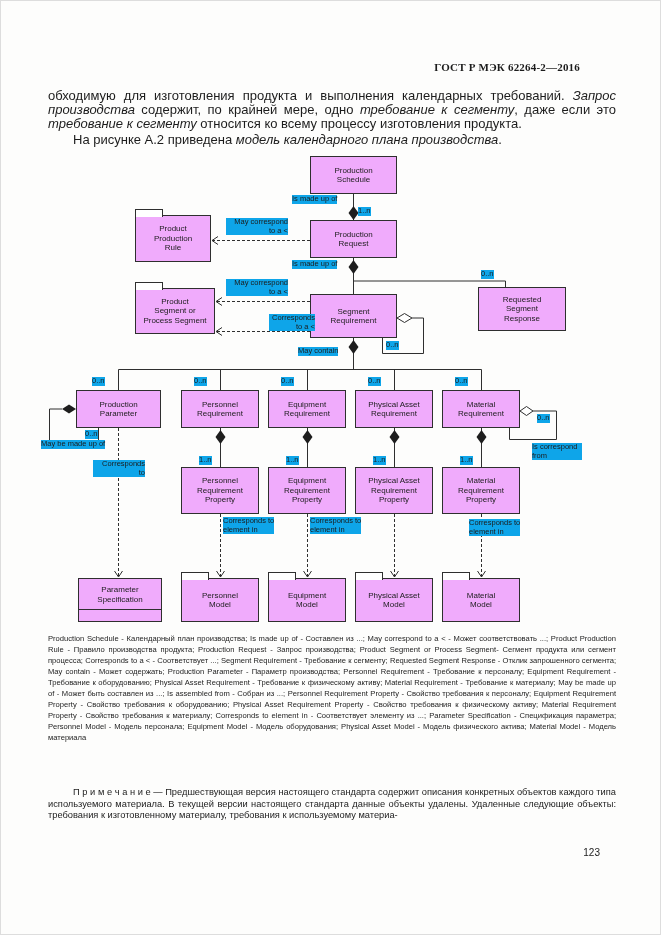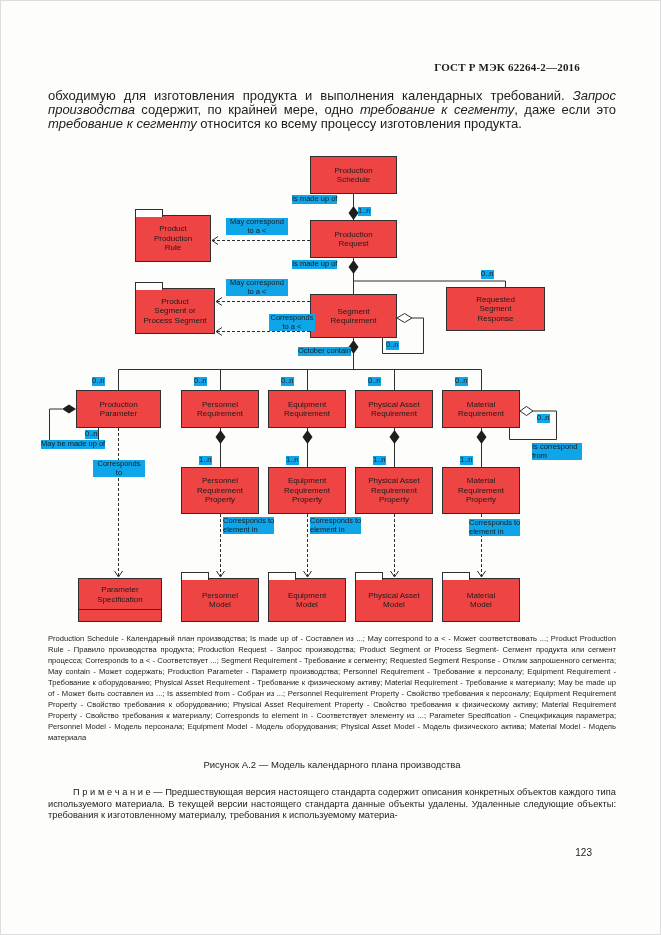--- a/index.html
+++ b/index.html
@@ -5,42 +5,43 @@
   * { margin:0; padding:0; box-sizing:border-box; }
   html,body { background:#ededeb; }
   body { font-family:"Liberation Sans", sans-serif; color:#1c1c1c; }
   .page { position:relative; width:661px; height:935px; margin:0 auto; background:#fdfdfc; border:1px solid #ddd; overflow:hidden; }
   .header { position:absolute; top:60px; right:80px; font-size:11px; font-weight:bold; letter-spacing:.2px;font-family:Liberation Serif, serif; }
   .body-text { position:absolute; left:47px; width:568px; font-size:13px; line-height:14px; text-align:justify; }
   .p1 { top:88px; }
   .p2 { top:132px; text-indent:25px; }
   em { font-style:italic; }
   svg.lines { position:absolute; left:0; top:0; }
-  .node { position:absolute; border:1px solid #2f2f2f; background:#ef4444; display:flex; align-items:center; justify-content:center;
+  .node { position:absolute; border:1px solid #2f2f2f; background:#f0abfc; display:flex; align-items:center; justify-content:center;
           text-align:center; font-size:8px; line-height:9.5px; white-space:pre-line; padding:1px; z-index:2; }
   .folder::before { content:""; position:absolute; top:-7px; left:-1px; width:26px; height:7px;
           border:1px solid #2f2f2f; border-bottom:none; background:#fff; }
   .compartment { padding-bottom:12px; }
   .compartment::after { content:""; position:absolute; left:0; right:0; bottom:11px; border-top:1px solid #2f2f2f; }
   .dlabel { position:absolute; font-size:7.5px; line-height:8.5px; background:#0ea5e9; white-space:pre-line; z-index:3; }
-  .dlabel.c { text-align:center; }
+  .dlabel.c { text-align:right; }
   .legend { position:absolute; left:47px; top:632px; width:568px; font-size:7.6px; line-height:11px; text-align:justify; }
   .caption { position:absolute; left:47px; top:758px; width:568px; text-align:center; font-size:9.5px; }
   .note { position:absolute; left:47px; top:786px; width:568px; font-size:9.3px; line-height:11.6px; text-align:justify; text-indent:25px; }
-  .page-number { position:absolute; top:846px; right:68px; font-size:10px; }
+  .page-number { position:absolute; top:846px; right:60px; font-size:10px; }
 </style>
 </head>
 <body>
 
 <div class="page">
 
   <div class="header">ГОСТ Р МЭК 62264-2—2016</div>
 
   <p class="body-text p1"><span>обходимую для изготовления продукта и выполнения календарных требований. </span><em>Запрос производства</em><span> содержит, по крайней мере, одно </span><em>требование к сегменту</em><span>, даже если это </span><em>требование к сегменту</em><span> относится ко всему процессу изготовления продукта.</span></p>
 
+  <p class="body-text p2"><span>На рисунке А.2 приведена </span><em>модель календарного плана производства</em><span>.</span></p>
 
   <svg class="lines" width="661" height="935" viewBox="0 0 661 935">
     <g stroke="#2f2f2f" fill="none" stroke-width="1">
       <line x1="352.5" y1="193" x2="352.5" y2="219"></line>
       <line x1="352.5" y1="257" x2="352.5" y2="293"></line>
       <polyline points="352.5,280 504.5,280 504.5,286"></polyline>
       <line x1="352.5" y1="337" x2="352.5" y2="368.5"></line>
       <line x1="117.5" y1="368.5" x2="480.5" y2="368.5"></line>
       <line x1="117.5" y1="368.5" x2="117.5" y2="389"></line>
       <line x1="219.5" y1="368.5" x2="219.5" y2="389"></line>
@@ -96,21 +97,21 @@
   <div class="node" style="left:309px;top:219px;width:87px;height:38px">Production
 Request</div>
   <div class="node folder" style="left:134px;top:214px;width:76px;height:47px">Product
 Production
 Rule</div>
   <div class="node folder" style="left:134px;top:287px;width:80px;height:46px">Product
 Segment or
 Process Segment</div>
   <div class="node" style="left:309px;top:293px;width:87px;height:44px">Segment
 Requirement</div>
-  <div class="node" style="left:445px;top:286px;width:99px;height:44px">Requested
+  <div class="node" style="left:477px;top:286px;width:88px;height:44px">Requested
 Segment
 Response</div>
   <div class="node" style="left:75px;top:389px;width:85px;height:38px">Production
 Parameter</div>
   <div class="node" style="left:180px;top:389px;width:78px;height:38px">Personnel
 Requirement</div>
   <div class="node" style="left:267px;top:389px;width:78px;height:38px">Equipment
 Requirement</div>
   <div class="node" style="left:354px;top:389px;width:78px;height:38px">Physical Asset
 Requirement</div>
@@ -143,21 +144,21 @@
   <div class="dlabel" style="left:357px;top:206px">1..n</div>
   <div class="dlabel c" style="left:225px;top:217px;width:62px">May correspond
 to a &lt;</div>
   <div class="dlabel" style="left:291px;top:259px">Is made up of</div>
   <div class="dlabel" style="left:480px;top:269px">0..n</div>
   <div class="dlabel c" style="left:225px;top:278px;width:62px">May correspond
 to a &lt;</div>
   <div class="dlabel c" style="left:268px;top:313px;width:46px">Corresponds
 to a &lt;</div>
   <div class="dlabel" style="left:385px;top:340px">0..n</div>
-  <div class="dlabel" style="left:297px;top:346px">October contain</div>
+  <div class="dlabel" style="left:297px;top:346px">May contain</div>
   <div class="dlabel" style="left:91px;top:376px">0..n</div>
   <div class="dlabel" style="left:193px;top:376px">0..n</div>
   <div class="dlabel" style="left:280px;top:376px">0..n</div>
   <div class="dlabel" style="left:367px;top:376px">0..n</div>
   <div class="dlabel" style="left:454px;top:376px">0..n</div>
   <div class="dlabel" style="left:84px;top:429px">0..n</div>
   <div class="dlabel" style="left:40px;top:439px">May be made up of</div>
   <div class="dlabel c" style="left:92px;top:459px;width:52px">Corresponds
 to</div>
   <div class="dlabel" style="left:198px;top:455px">1..n</div>
@@ -168,17 +169,16 @@
   <div class="dlabel" style="left:531px;top:442px;width:50px">Is correspond
 from</div>
   <div class="dlabel" style="left:222px;top:516px">Corresponds to
 element in</div>
   <div class="dlabel" style="left:309px;top:516px">Corresponds to
 element in</div>
   <div class="dlabel" style="left:468px;top:518px">Corresponds to
 element in</div>
 
   <div class="legend">Production Schedule - Календарный план производства; Is made up of - Составлен из ...; May correspond to a &lt; - Может соответствовать ...; Product Production Rule - Правило производства продукта; Production Request - Запрос производства; Product Segment or Process Segment- Сегмент продукта или сегмент процесса; Corresponds to a &lt; - Соответствует ...; Segment Requirement - Требование к сегменту; Requested Segment Response - Отклик запрошенного сегмента; May contain - Может содержать; Production Parameter - Параметр производства; Personnel Requirement - Требование к персоналу; Equipment Requirement - Требование к оборудованию; Physical Asset Requirement - Требование к физическому активу; Material Requirement - Требование к материалу; May be made up of - Может быть составлен из ...; Is assembled from - Собран из ...; Personnel Requirement Property - Свойство требования к персоналу; Equipment Requirement Property - Свойство требования к оборудованию; Physical Asset Requirement Property - Свойство требования к физическому активу; Material Requirement Property - Свойство требования к материалу; Corresponds to element in - Соответствует элементу из ...; Parameter Specification - Спецификация параметра; Personnel Model - Модель персонала; Equipment Model - Модель оборудования; Physical Asset Model - Модель физического актива; Material Model - Модель материала</div>
-  <div class="caption">Рисунок А.2 — Модель календарного плана производства</div>
   <p class="note">П р и м е ч а н и е — Предшествующая версия настоящего стандарта содержит описания конкретных объектов каждого типа используемого материала. В текущей версии настоящего стандарта данные объекты удалены. Удаленные следующие объекты: требования к изготовленному материалу, требования к используемому материа-</p>
   <div class="page-number">123</div>
 
 </div>
 
 </body></html>

